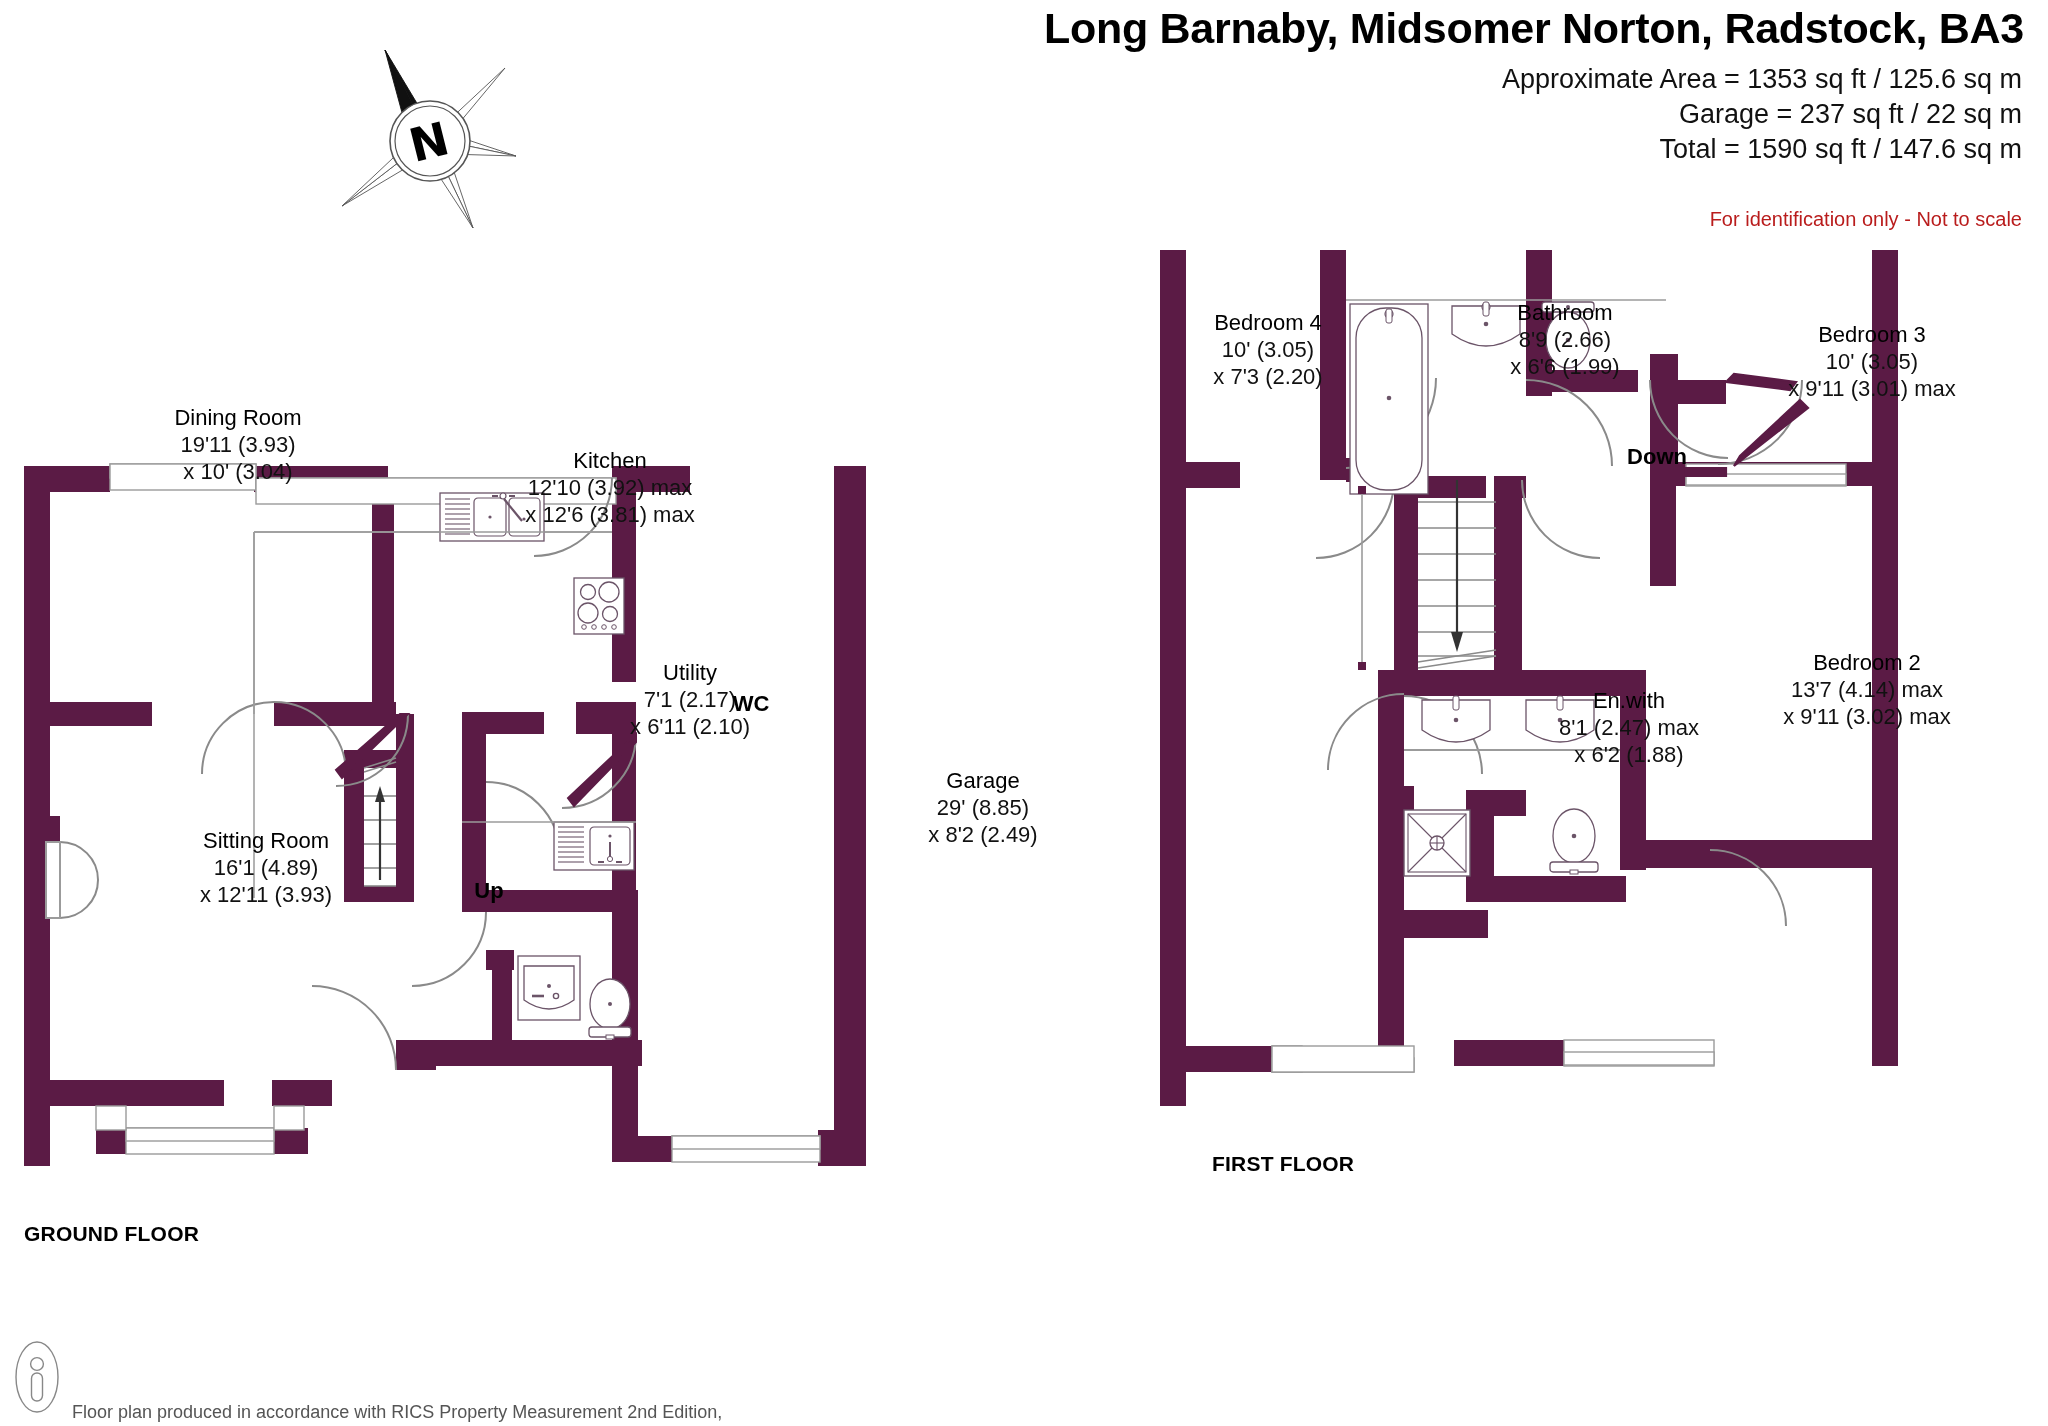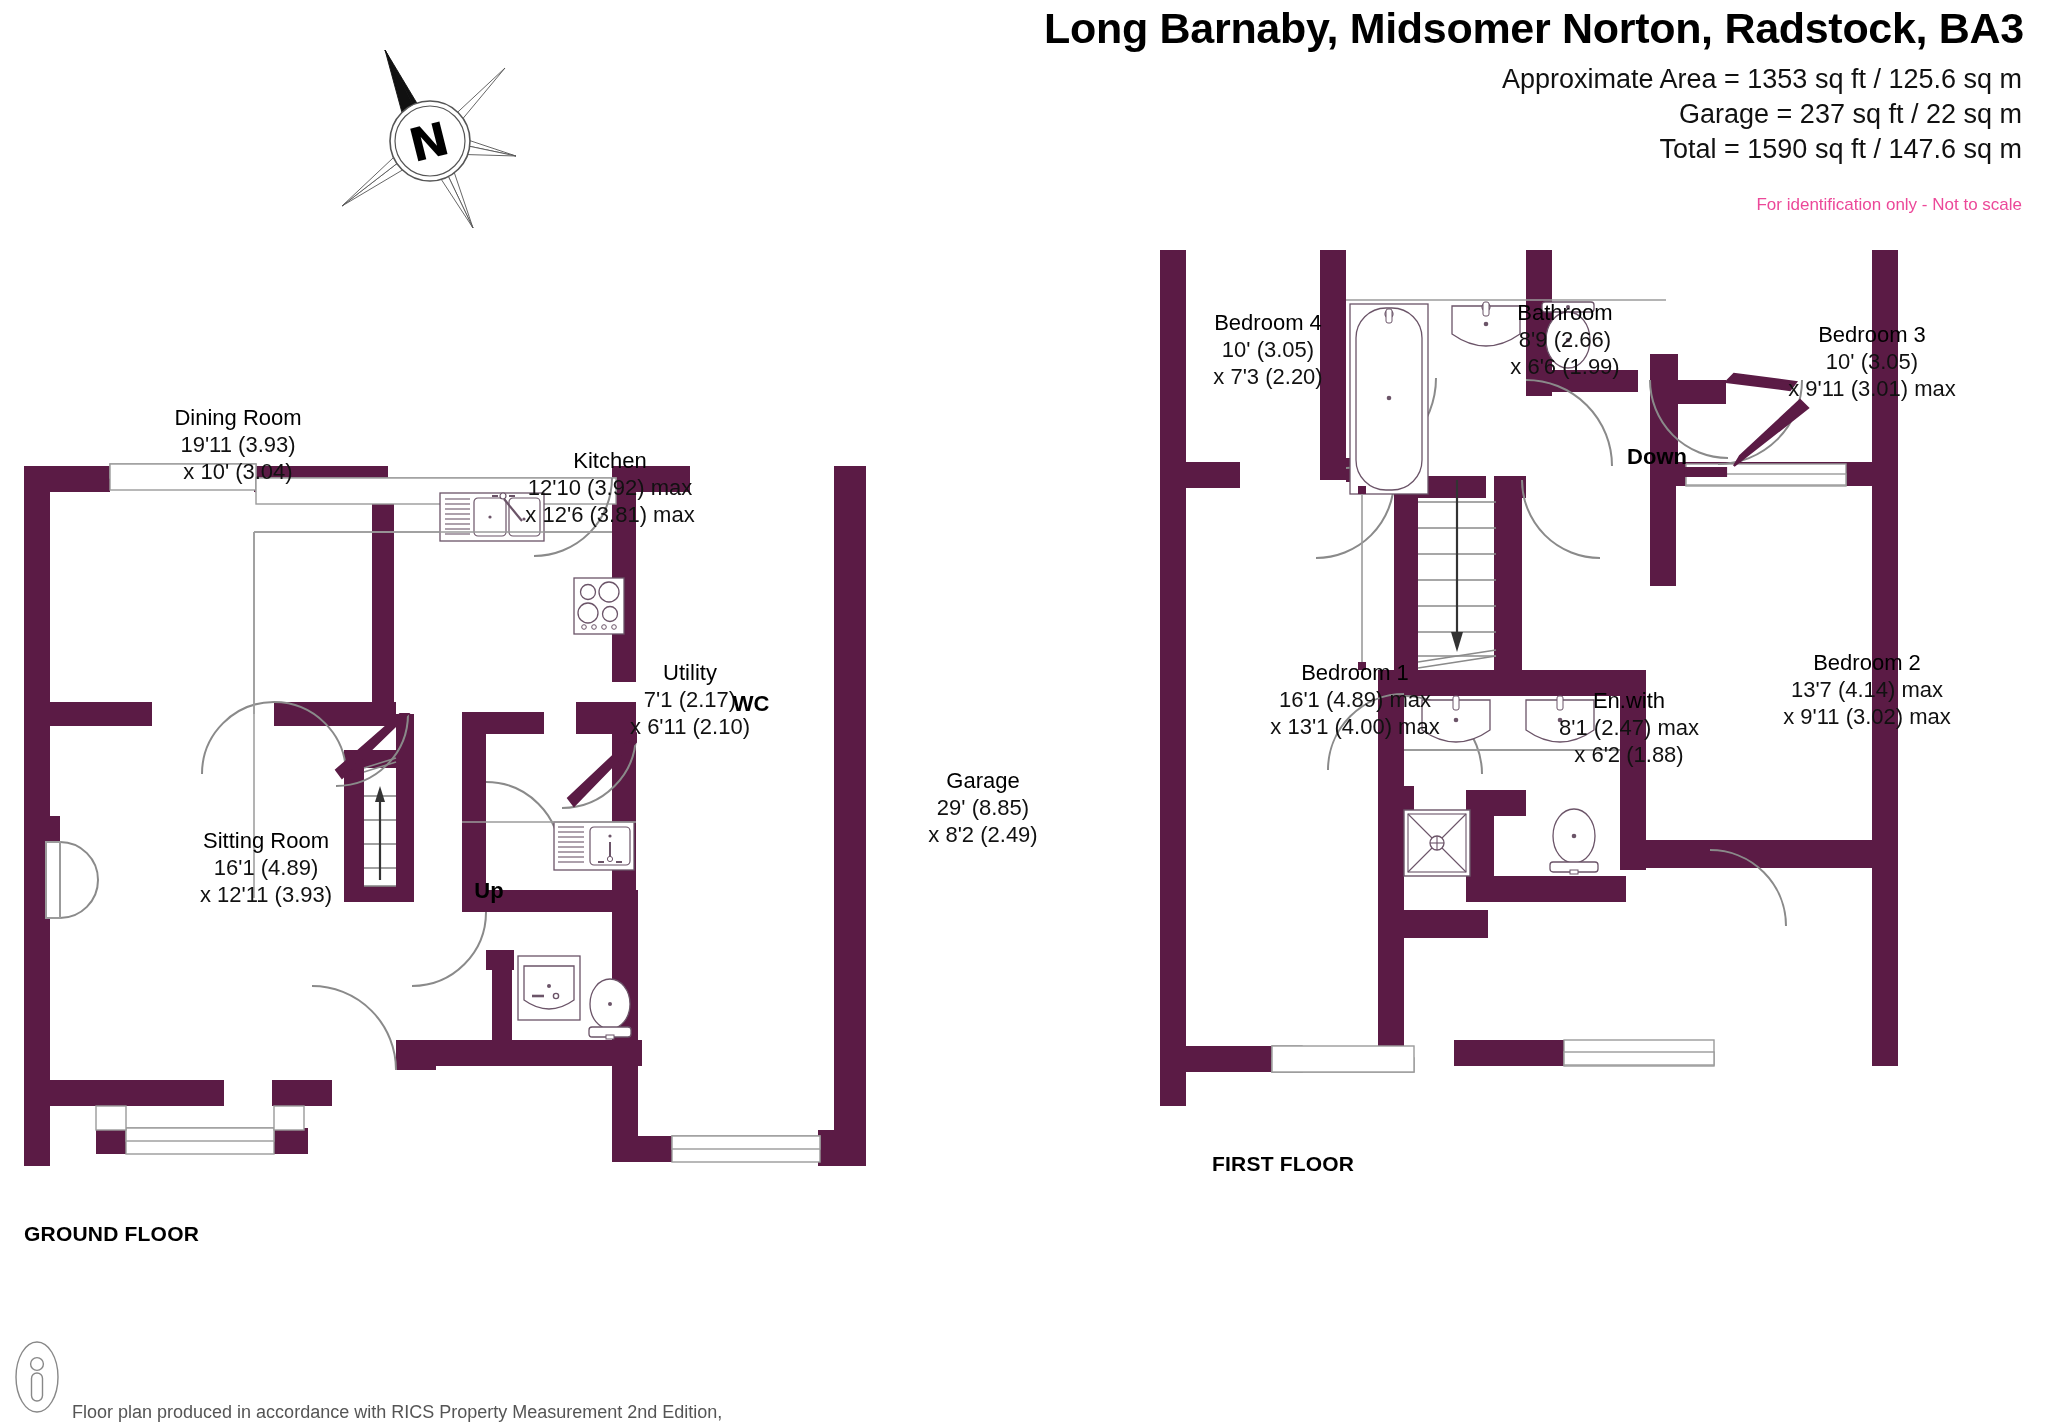--- a/index.html
+++ b/index.html
@@ -18,22 +18,22 @@
     position:absolute; right:24px; top:4px;
     font-size:43px; font-weight:bold; letter-spacing:-0.3px;
     white-space:nowrap; color:#000;
   }
   #area-block{
     position:absolute; right:26px; top:62px;
     text-align:right; font-size:27px; line-height:1.30; color:#111;
   }
   #area-block div{white-space:nowrap;}
   #disclaimer{
-    position:absolute; right:26px; top:195px;
-    text-align:right; font-size:17px; color:#ec4899; white-space:nowrap;
+    position:absolute; right:26px; top:208px;
+    text-align:right; font-size:20px; color:#b91c1c; white-space:nowrap;
   }
 
   
   #compass{position:absolute;left:330px;top:46px;width:200px;height:185px;}
 
   
   .floorplan{position:absolute;}
   #ground-floor-plan{left:0px;top:250px;width:1160px;height:960px;}
   #first-floor-plan{left:1150px;top:250px;width:900px;height:930px;}
 
@@ -482,25 +482,20 @@
   <div class="room-label" style="left:1565px;top:300px;text-align:center;">
     <span class="rname">Bathroom</span>
     <span class="rdim">8'9 (2.66)</span>
     <span class="rdim">x 6'6 (1.99)</span>
   </div>
   <div class="room-label" style="left:1872px;top:322px;">
     <span class="rname">Bedroom 3</span>
     <span class="rdim">10' (3.05)</span>
     <span class="rdim">x 9'11 (3.01) max</span>
   </div>
-  <div class="room-label" style="left:1355px;top:660px;">
-    <span class="rname">Bedroom 1</span>
-    <span class="rdim">16'1 (4.89) max</span>
-    <span class="rdim">x 13'1 (4.00) max</span>
-  </div>
   <div class="room-label" style="left:1629px;top:688px;">
     <span class="rname">En.with</span>
     <span class="rdim">8'1 (2.47) max</span>
     <span class="rdim">x 6'2 (1.88)</span>
   </div>
   <div class="room-label" style="left:1867px;top:650px;">
     <span class="rname">Bedroom 2</span>
     <span class="rdim">13'7 (4.14) max</span>
     <span class="rdim">x 9'11 (3.02) max</span>
   </div>

